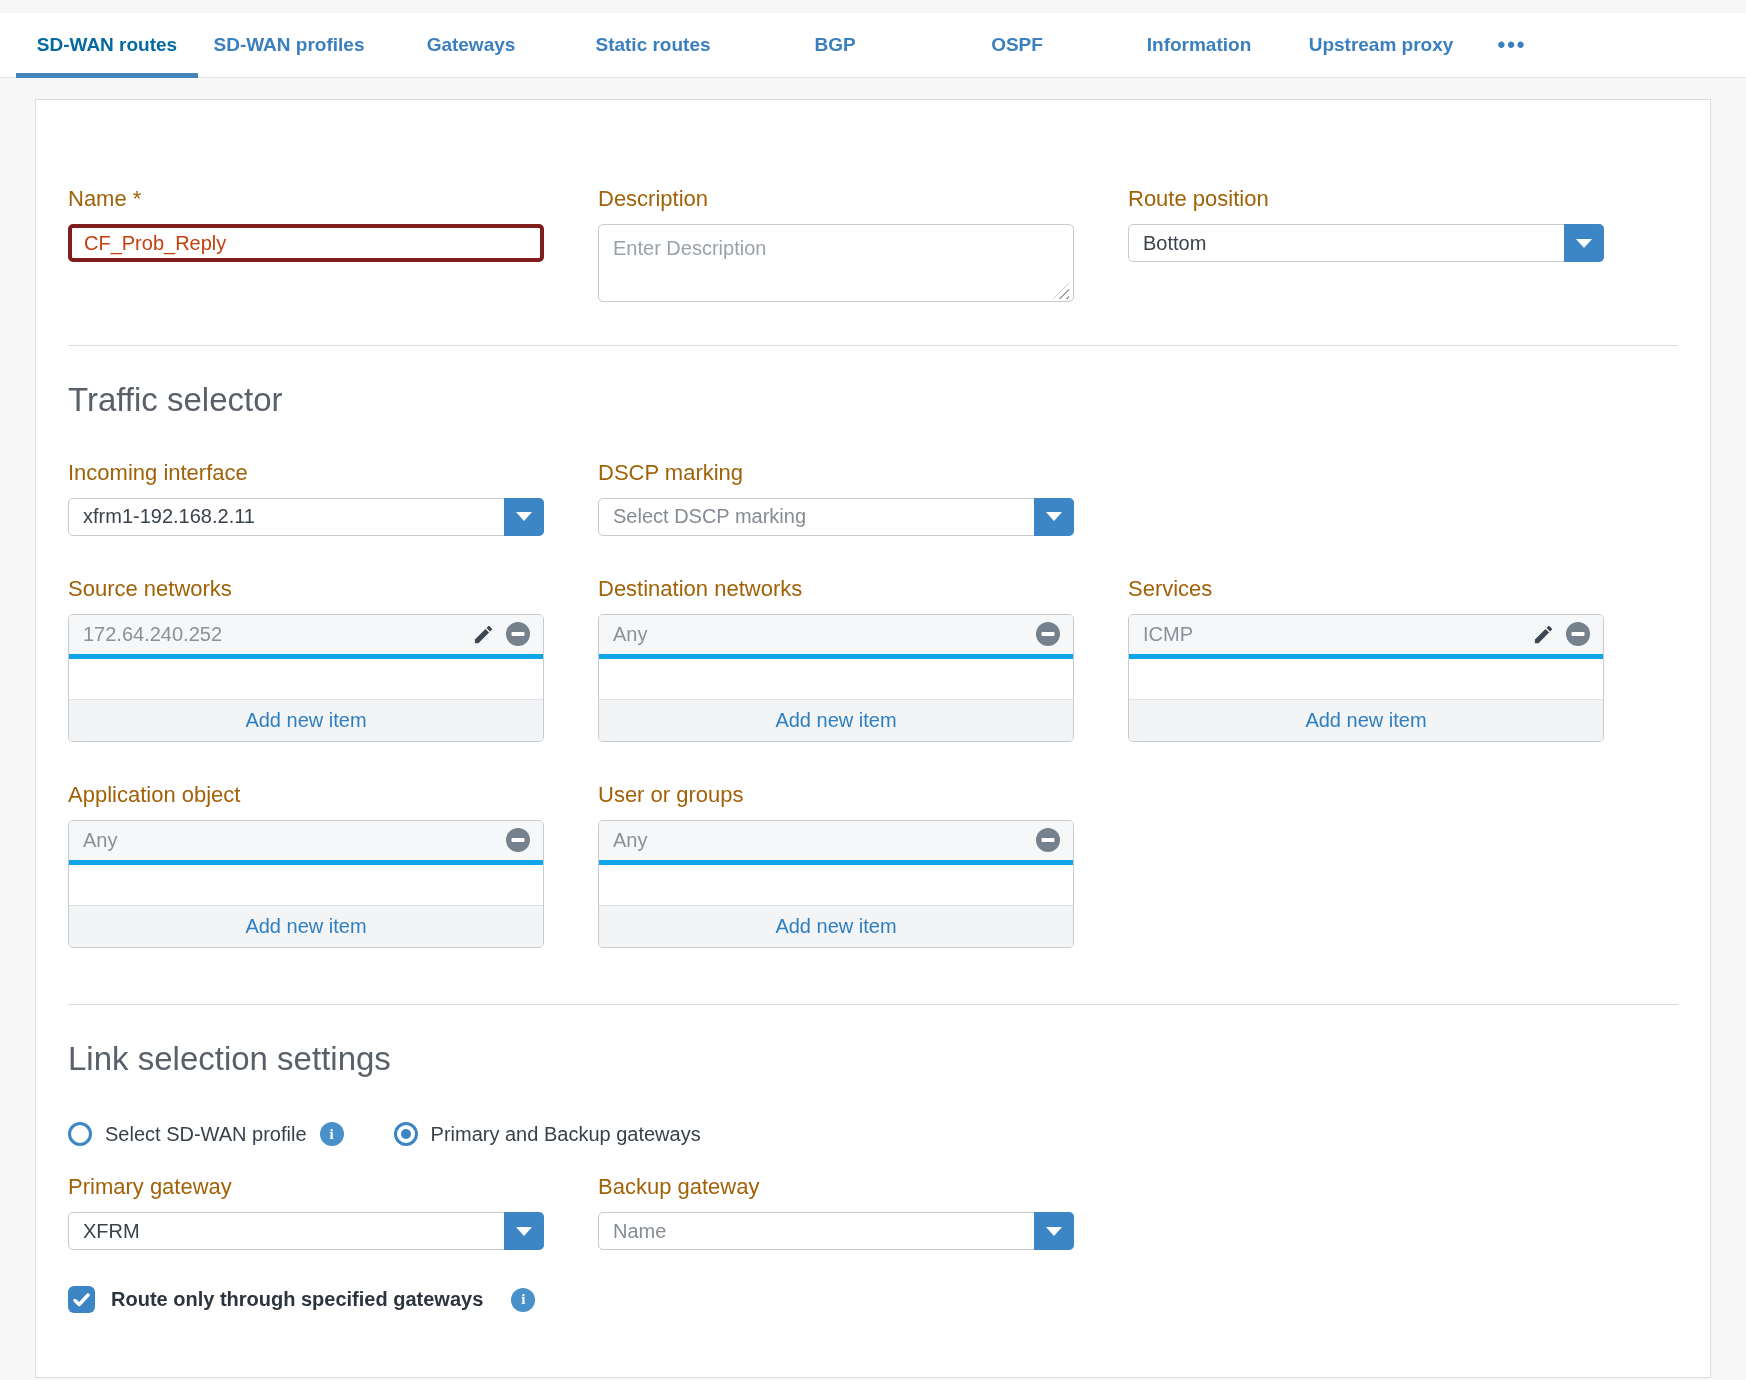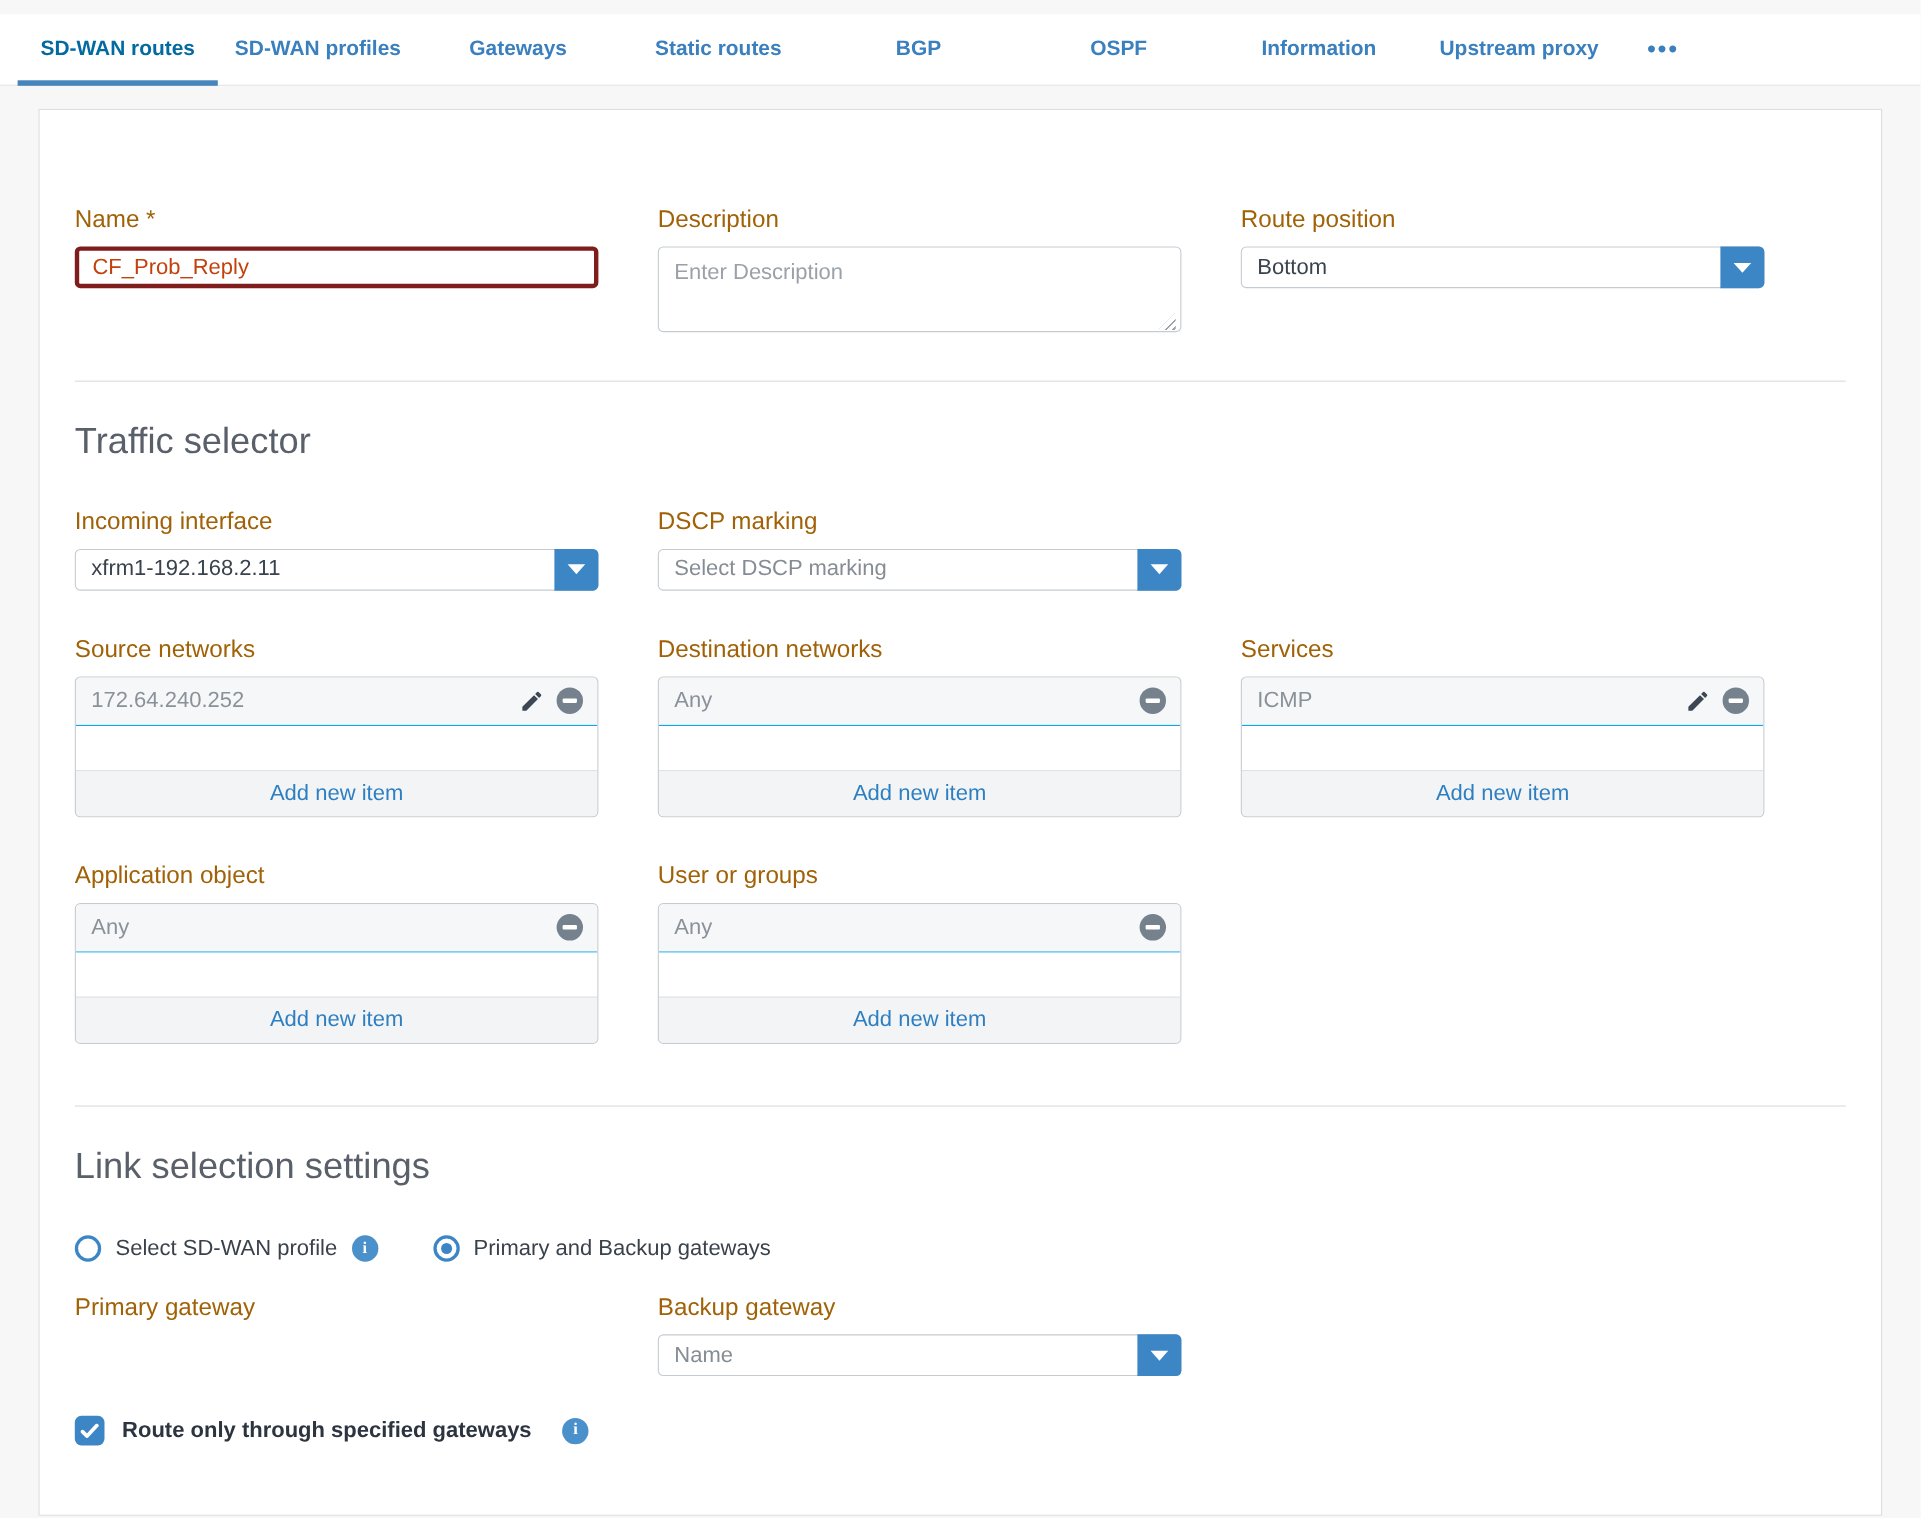--- a/index.html
+++ b/index.html
@@ -153,21 +153,21 @@
     border-radius:5px;
     height:128px;
     display:flex;
     flex-direction:column;
     overflow:hidden;
     background:#fff;
   }
   .list-item {
     height:44px;
     background:#f6f7f8;
-    border-bottom:1px solid #0ea5e9;
+    border-bottom:5px solid #0ea5e9;
     display:flex;
     align-items:center;
     padding:0 12px 0 14px;
     font-size:20px;
     color:#8a9199;
   }
   .list-item .item-text { flex:1; }
   .item-icons { display:flex; align-items:center; gap:10px; }
   .icon-btn { display:flex; align-items:center; cursor:pointer; }
   .list-empty { flex:1; background:#fff; }
@@ -448,20 +448,26 @@
       <span class="radio checked">
           <span class="dot"></span>
         </span>
       <span class="radio-label">Primary and Backup gateways</span>
     </div>
   </div>
 
   <div class="grid3 row-tight">
     <div class="field">
       <label class="field-label">Primary gateway</label>
+      <div class="select">
+        <span class="value">XFRM</span>
+        <span class="select-btn">
+            <span class="tri-down"></span>
+          </span>
+      </div>
     </div>
     <div class="field">
       <label class="field-label">Backup gateway</label>
       <div class="select">
         <span class="value muted">Name</span>
         <span class="select-btn">
             <span class="tri-down"></span>
           </span>
       </div>
     </div>

